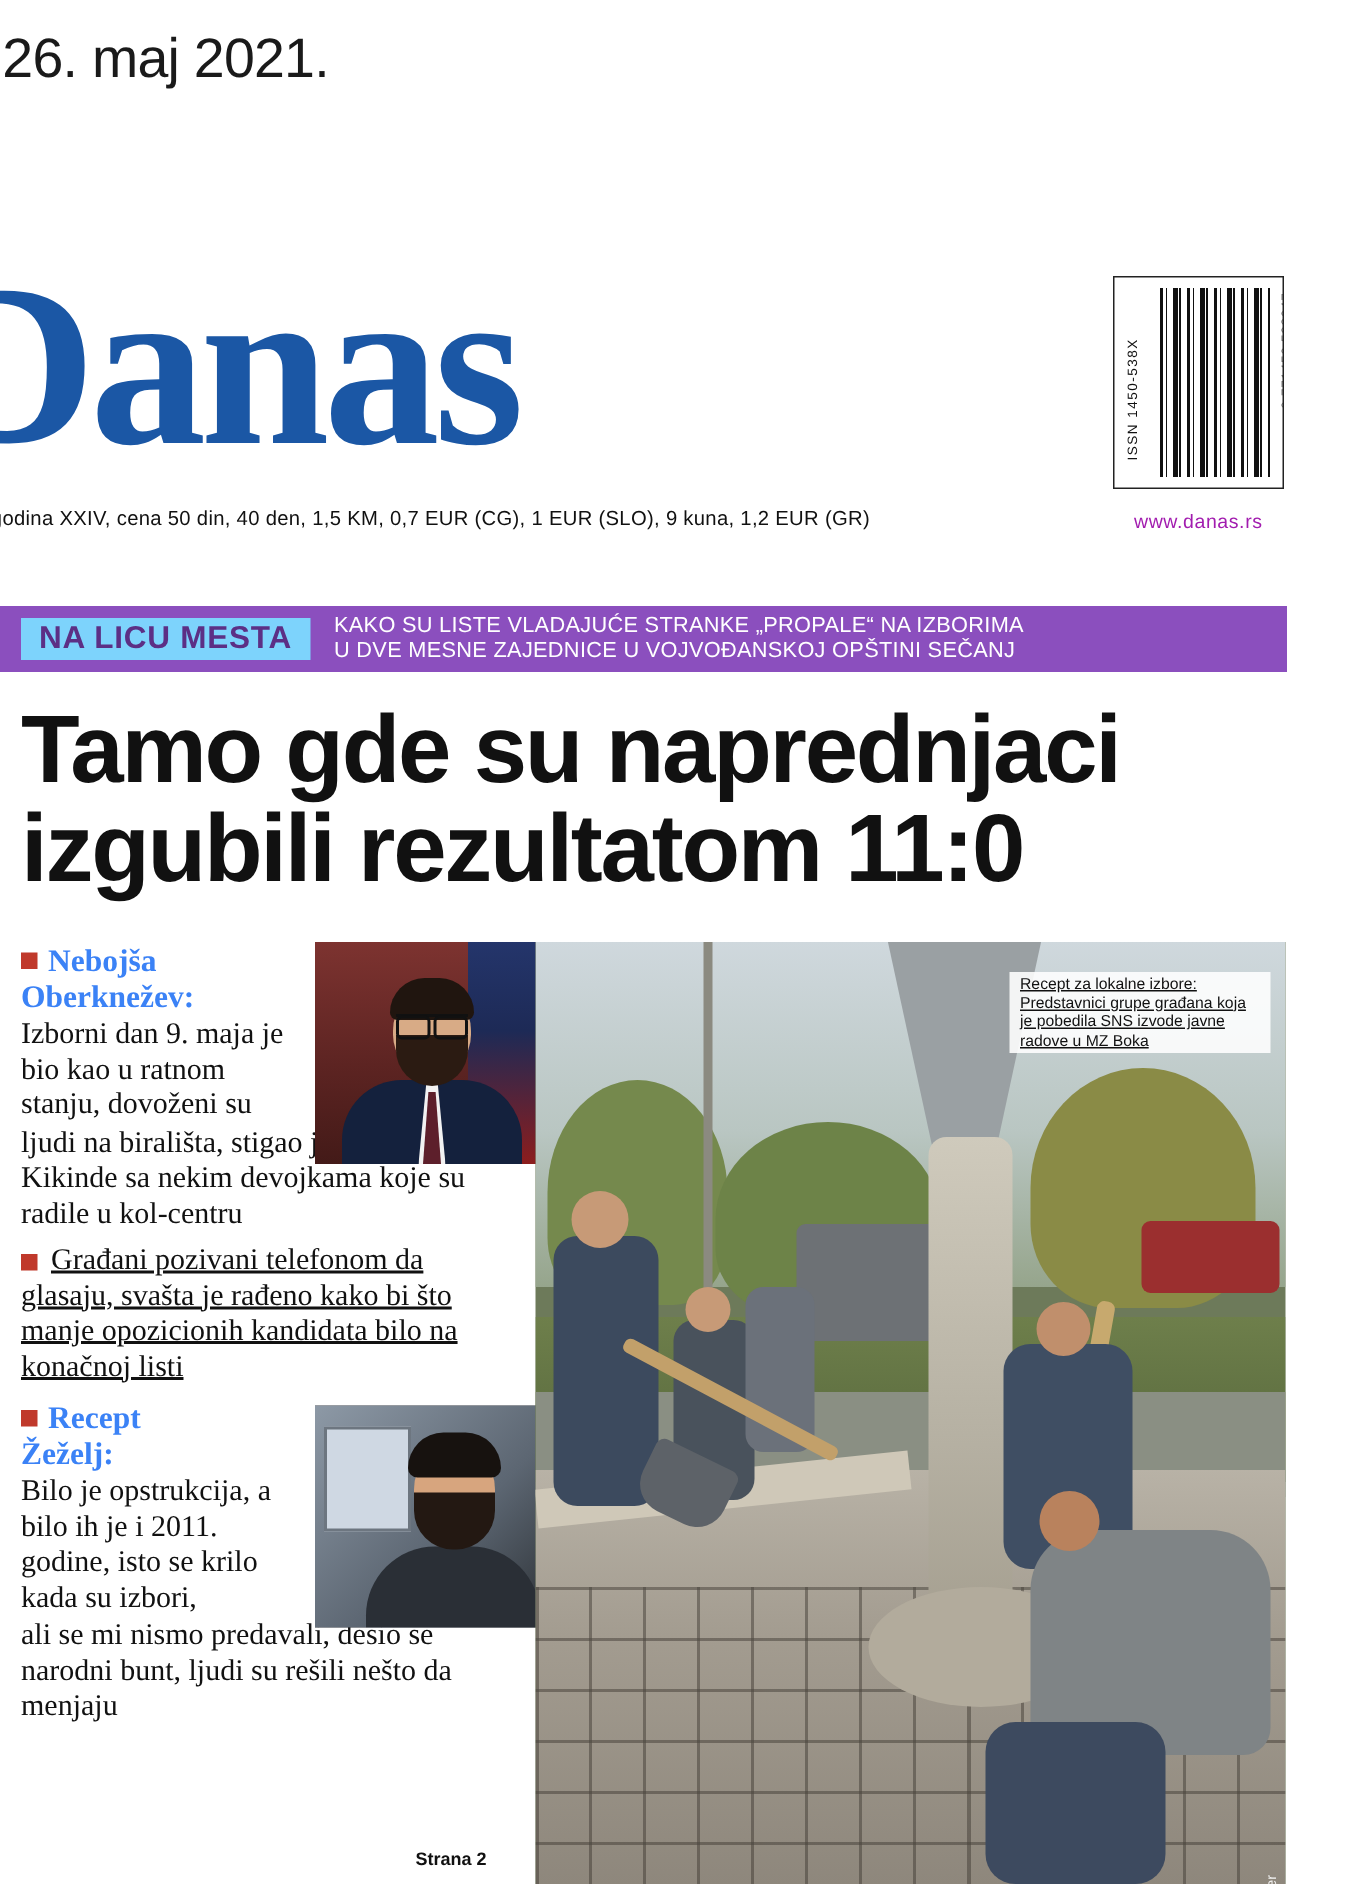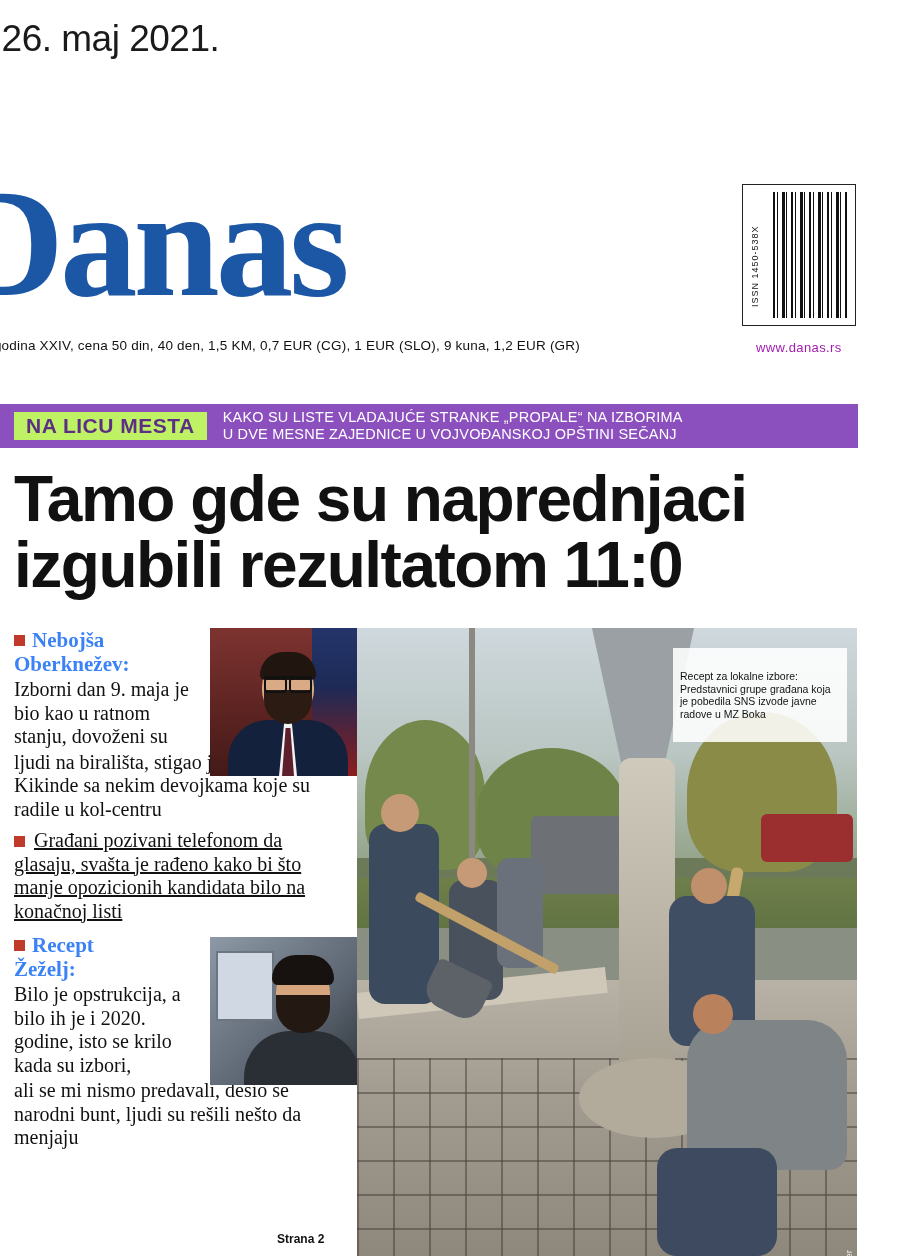--- a/index.html
+++ b/index.html
@@ -118,21 +118,21 @@
     top: 404px;
     width: 872px;
     height: 44px;
     background: #8b4fbe;
     display: flex;
     align-items: center;
   }
   .kicker-label {
     margin-left: 28px;
     padding: 3px 12px;
-    background: #bef264;
+    background: #7dd3fc;
     color: #5c2f85;
     font-family: "Liberation Sans", sans-serif;
     font-weight: bold;
     font-size: 21px;
     letter-spacing: 0.5px;
     line-height: 22px;
   }
   .kicker-text {
     margin-left: 16px;
     color: #ffffff;
@@ -276,25 +276,26 @@
   .ph-shovel-b { position:absolute; left:70px; top:340px; width:60px; height:46px; background:#5d6268; transform:rotate(26deg); border-radius:6px 6px 20px 20px; }
   .ph-rake { position:absolute; left:356px; top:238px; width:12px; height:220px; background:#c7a96e; transform:rotate(10deg); border-radius:5px; }
   .ph-board { position:absolute; left:0px; top:352px; width:250px; height:26px; background:#cfc8b8; transform:rotate(-6deg); }
 
   .photo-caption {
     position: absolute;
     left: 316px;
     top: 20px;
     width: 160px;
     background: rgba(255,255,255,0.88);
-    padding: 22px 7px;
+    padding: 2px 7px;
     font-family: "Liberation Sans", sans-serif;
     font-size: 10.5px;
     line-height: 12.6px;
     color: #111;
+    text-decoration: underline;
   }
   .photo-credit {
     position: absolute;
     right: 3px;
     bottom: 6px;
     font-family: "Liberation Sans", sans-serif;
     font-size: 9.5px;
     color: #f3f3f3;
     transform: rotate(-90deg);
     transform-origin: right bottom;
@@ -377,21 +378,21 @@
       <div class="p2-body"></div>
       <div class="p2-head"></div>
       <div class="p2-beard"></div>
       <div class="p2-hair"></div>
     </div>
     <div class="flow-2">
       <div class="bullet-head">
         <span class="sq"></span><span>Recept</span>
       </div>
       <div class="bullet-head">Žeželj:</div>
-      <div class="body-text para-block">Bilo je opstrukcija, a bilo ih je i 2020. godine, isto se krilo kada su izbori,</div>
+      <div class="body-text para-block">Bilo je opstrukcija, a bilo ih je i 2011. godine, isto se krilo kada su izbori,</div>
     </div>
     <div class="body-text para-block" style="width:330px;">ali se mi nismo predavali, desio se narodni bunt, ljudi su rešili nešto da menjaju</div>
   </div>
 </div>
 
 <div class="page-ref">Strana 2</div>
 
 <div class="photo">
   <div class="ph-sky"></div>
   <div class="ph-tree-a"></div>

